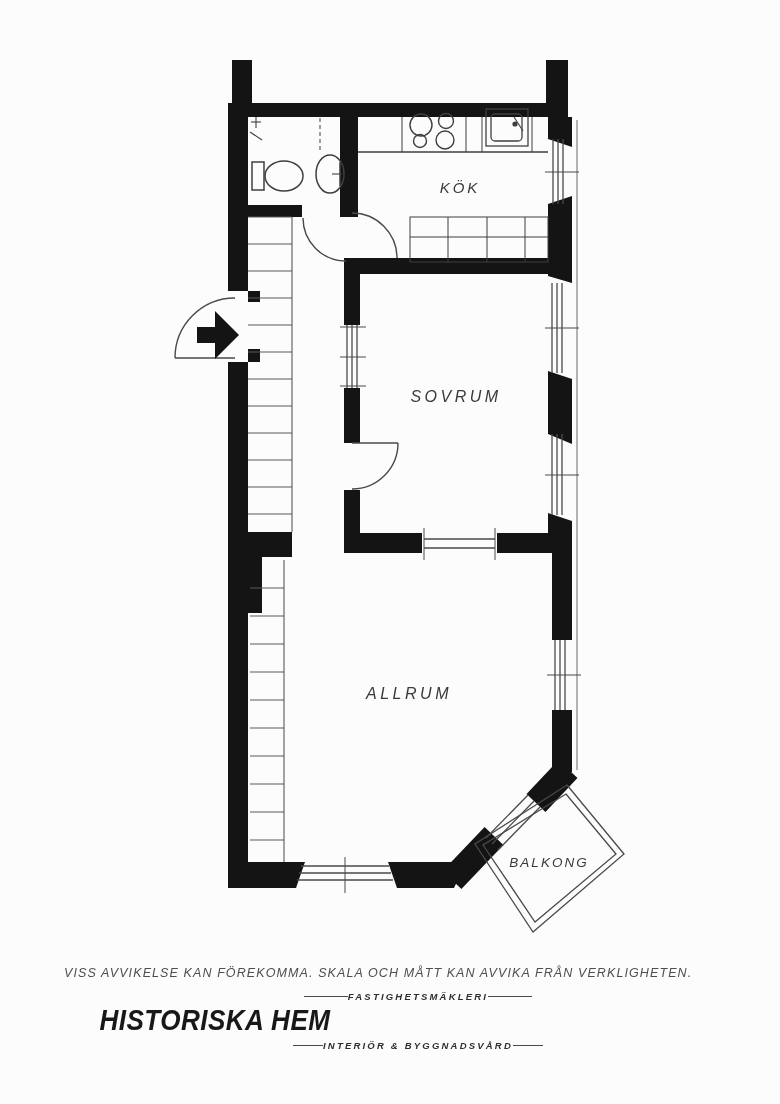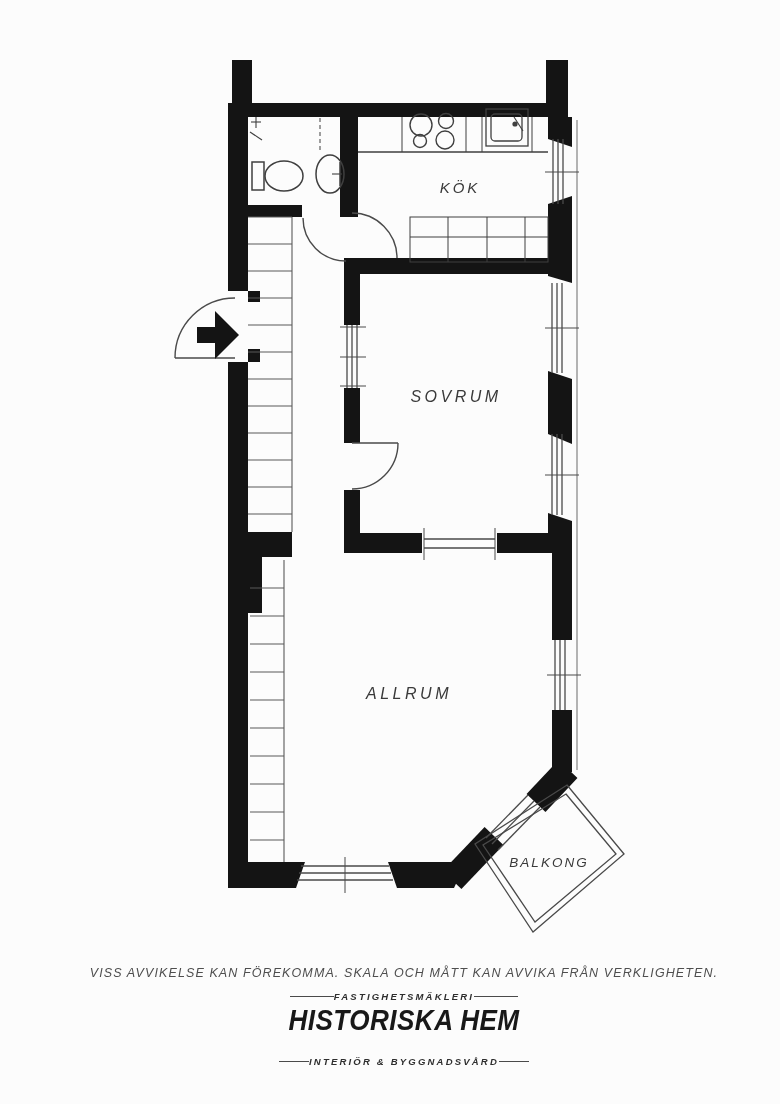--- a/index.html
+++ b/index.html
@@ -19,22 +19,21 @@
   .page{position:absolute;inset:0;font-style:italic;}
   svg.plan{position:absolute;left:0;top:0;}
   svg text{
     font-family:"Liberation Sans", sans-serif;
     fill:var(--label);
   }
   .room-label{font-size:16px;letter-spacing:3.5px;}
   .room-label-small{font-size:13.5px;letter-spacing:2px;}
   .footer{
     position:absolute;left:0;right:8px;top:966px;
-    text-align:center;
-    padding-left:36px;box-sizing:border-box;
+    padding-left:64px;box-sizing:border-box;
   }
   .disclaimer{
     font-size:12.5px;letter-spacing:1.1px;color:#4e4e4e;
     white-space:nowrap;
   }
   .brand-row{
     margin-top:11px;
     display:flex;align-items:center;justify-content:center;
   }
   .brand-row .rule{height:1px;background:#4a4a4a;display:inline-block;}
@@ -43,21 +42,21 @@
   .brand-small{
     font-size:9.5px;letter-spacing:2.2px;color:#2e2e2e;font-weight:600;
     white-space:nowrap;
   }
   .brand-name{
     margin-top:2px;
     font-size:29px;font-weight:700;color:#181818;letter-spacing:0.5px;
     transform:scaleX(0.9);transform-origin:center;
     white-space:nowrap;
   }
-  .brand-sub-row{margin-top:19px;}
+  .brand-sub-row{margin-top:3px;}
 </style>
 </head>
 <body>
 
 <div class="page">
 
   <svg class="plan" width="780" height="960" viewBox="0 0 780 960">
 
     <g fill="var(--wall)">
 

